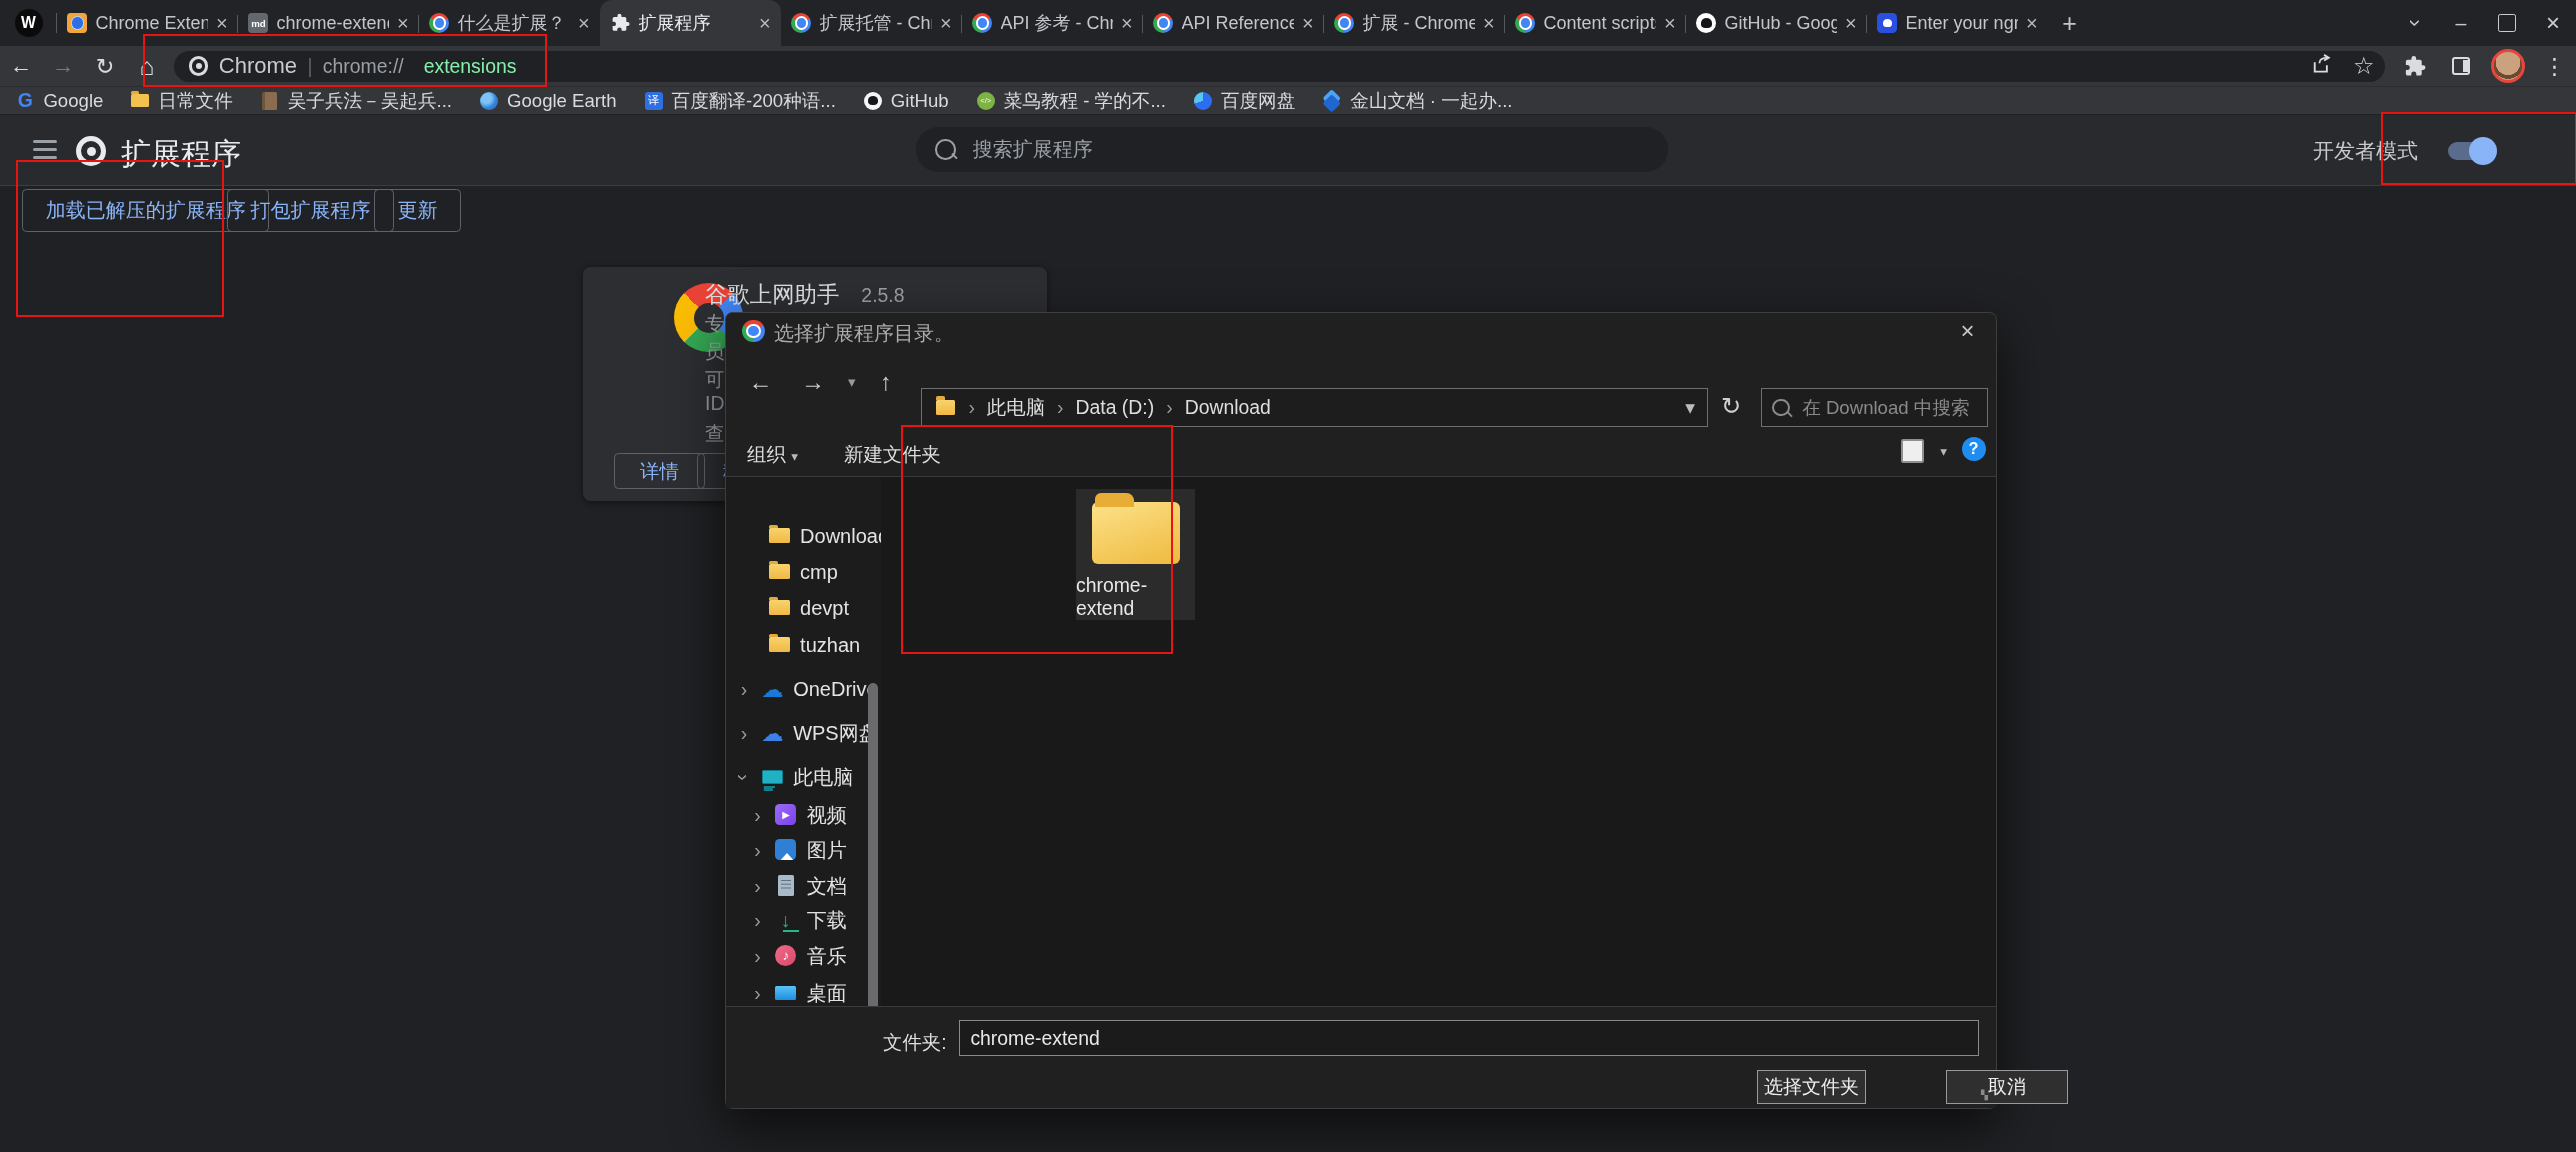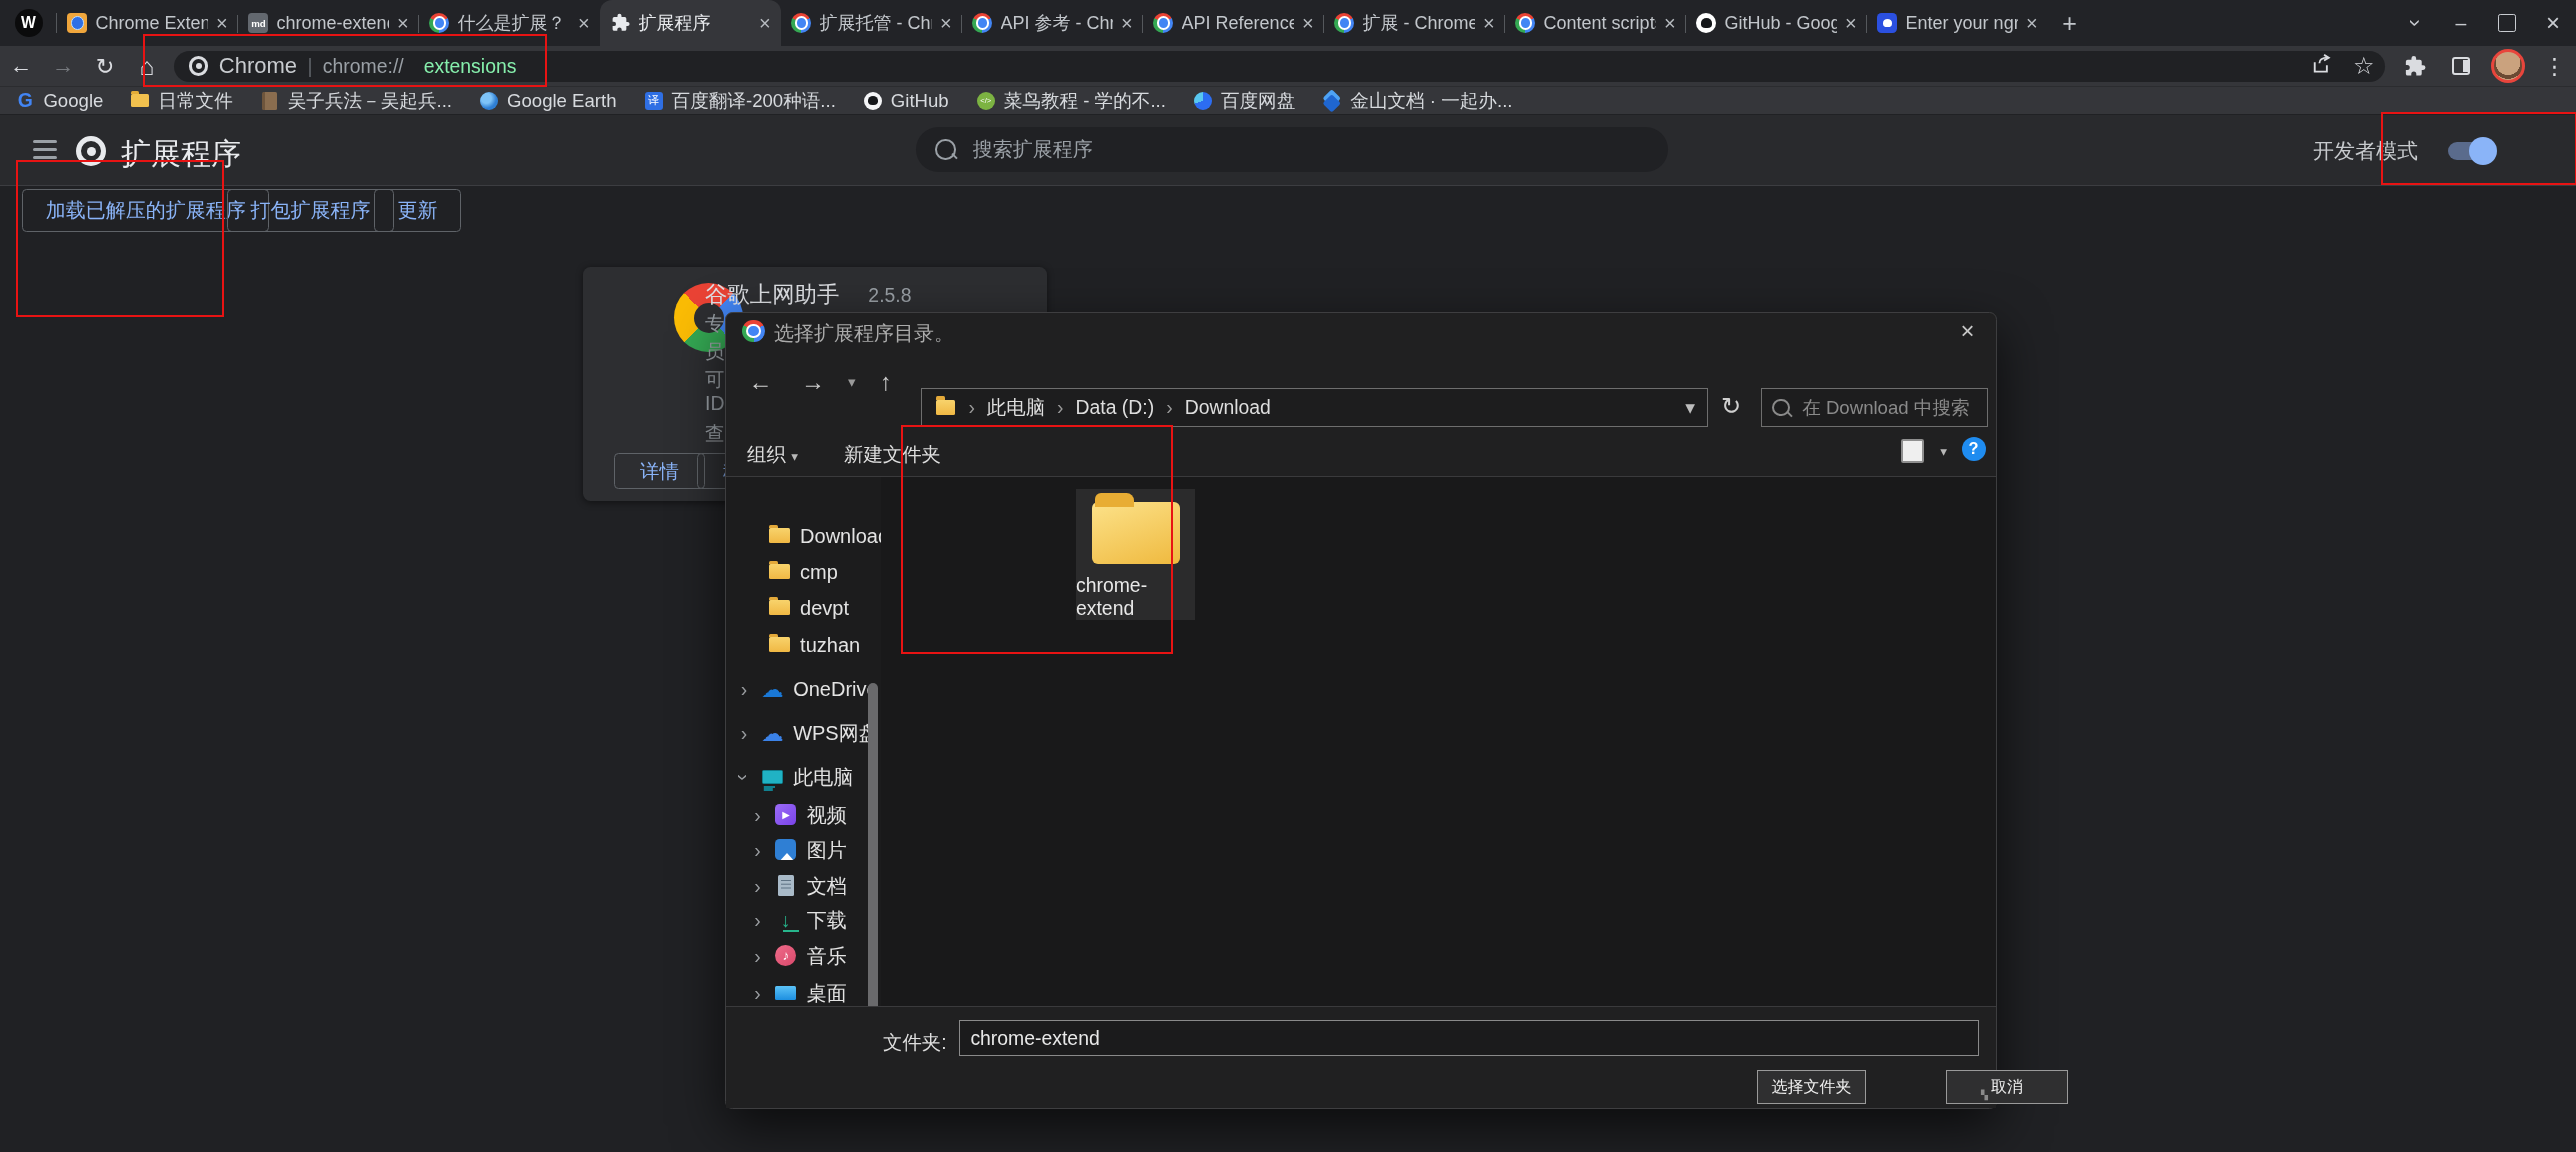--- a/index.html
+++ b/index.html
@@ -95,21 +95,21 @@
   .chromebtn{position:absolute;height:43px;border:0.7px solid #5f6368;border-radius:4.5px;color:#8ab4f8;font-size:20px;display:flex;align-items:center;justify-content:center;background:transparent;padding:0 22.4px;box-sizing:border-box;}
 
   
   .card{position:absolute;left:583px;top:267px;width:464px;height:234px;background:#2d2e31;border-radius:7.5px;box-shadow:0 1.5px 7.5px rgba(0,0,0,.45);}
   .extring{position:absolute;left:91px;top:16.4px;width:69px;height:69px;border-radius:50%;background:conic-gradient(from -45deg,#ea4335 0 25%,#4285f4 25% 50%,#34a853 50% 75%,#fbbc05 75% 100%);}
   .extring::before{content:"";position:absolute;left:50%;top:50%;width:30px;height:30px;margin:-15px 0 0 -15px;border-radius:50%;background:#2d2e31;}
   .badge{position:absolute;left:63px;top:45px;width:42px;height:42px;border-radius:50%;background:#e5452f;display:flex;align-items:center;justify-content:center;}
   .badge i{width:21px;height:15px;background:#fff;border-radius:3px;position:relative;display:block;}
   .badge i::after{content:"";position:absolute;left:3.7px;top:3.7px;width:7.5px;height:7.5px;border-radius:50%;background:#e5452f;}
   .cardtitle{position:absolute;left:122px;top:12px;font-size:22.4px;color:#dfe1e5;white-space:nowrap;}
-  .cardver{color:#9aa0a6;font-size:19.4px;margin-left:29px;}
+  .cardver{color:#9aa0a6;font-size:19.4px;margin-left:22px;}
   .carddesc{position:absolute;left:122px;top:42px;font-size:19.4px;line-height:28px;color:#9aa0a6;white-space:pre;}
   .cardid{position:absolute;left:122px;top:121px;font-size:19.4px;line-height:30px;color:#9aa0a6;}
   .cardbtn{position:absolute;height:36px;border:0.7px solid #5f6368;border-radius:4.5px;color:#8ab4f8;font-size:19.4px;display:flex;align-items:center;justify-content:center;background:transparent;padding:0 25px;box-sizing:border-box;top:186px;}
 
   
   .dialog{position:absolute;left:725px;top:312px;width:1272px;height:797px;background:#202021;border:0.7px solid #3e3e40;border-radius:7.5px;box-shadow:0 18px 52px rgba(0,0,0,.65);z-index:40;box-sizing:border-box;}
   .dtitle{position:absolute;left:0;top:0;width:100%;height:36px;}
   .dtitle .fav{position:absolute;left:16.4px;top:6.7px;width:22.4px;height:22.4px;}
   .dtitle .fav.fav-chrome::after{width:10.4px;height:10.4px;}
   .dtitletext{position:absolute;left:48px;top:6.7px;font-size:20px;color:#ababab;}
@@ -157,21 +157,21 @@
   .treescroll{position:absolute;left:142px;top:206px;width:10.4px;height:452px;background:#6a6a6c;border-radius:5.2px;}
 
   .tile{position:absolute;left:195px;top:12px;width:119px;height:131px;background:#2b2b2c;display:flex;flex-direction:column;align-items:center;}
   .bigfolder{margin-top:13.4px;width:88px;height:66px;background:linear-gradient(160deg,#fce28a,#efb93e);border-radius:6px;position:relative;}
   .bigfolder::before{content:"";position:absolute;left:3px;top:-9px;width:39px;height:13.4px;background:#e8ad34;border-radius:6px 7.5px 0 0;}
   .tilelabel{margin-top:10.4px;color:#e8e8e8;font-size:19.4px;}
 
   .dfooter{position:absolute;left:0;top:693px;width:1270px;height:102px;border-top:0.7px solid #3a3a3c;background:#202021;box-sizing:border-box;}
   .flabel{position:absolute;left:157px;top:22.4px;color:#dedede;font-size:19.4px;}
   .finput{position:absolute;left:233px;top:13.4px;width:1020px;height:36px;background:#1b1b1c;border:0.7px solid #8a8a8a;color:#e8e8e8;font-size:19.4px;padding:0 10.4px;box-sizing:border-box;font-family:inherit;outline:none;}
-  .dbtn{position:absolute;top:63px;height:34px;background:#2f2f30;border:0.7px solid #9a9a9a;color:#efefef;font-size:16px;display:flex;align-items:center;justify-content:center;box-sizing:border-box;}
+  .dbtn{position:absolute;top:63px;height:34px;background:#2f2f30;border:0.7px solid #9a9a9a;color:#efefef;font-size:19px;display:flex;align-items:center;justify-content:center;box-sizing:border-box;}
   .grip{position:absolute;right:4.5px;bottom:4.5px;width:10.4px;height:10.4px;color:#8a8a8a;font-size:9px;line-height:5.2px;letter-spacing:1.5px;}
 
   
   .ann{position:absolute;border:2.2px solid #e81313;z-index:100;pointer-events:none;}
 </style>
 </head>
 <body>
 
 <div class="root">
 

